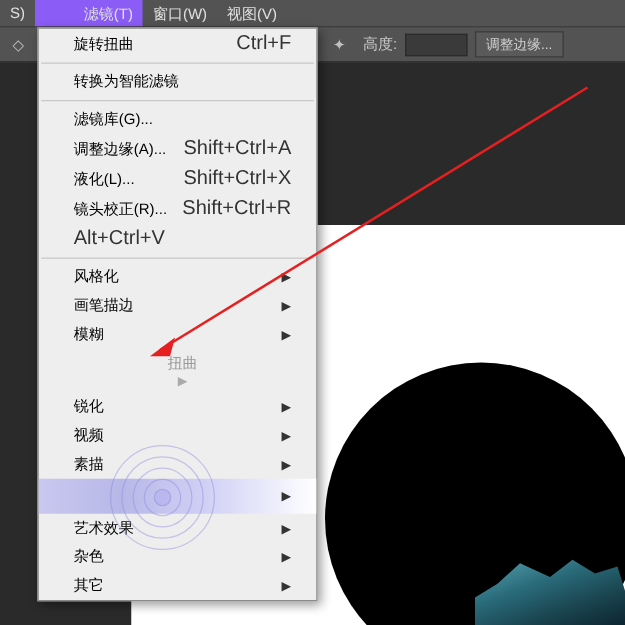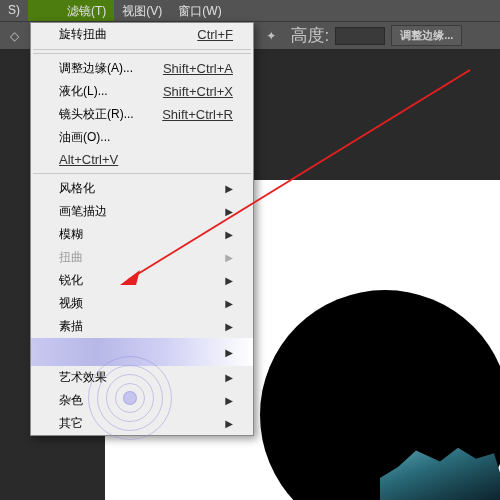--- a/index.html
+++ b/index.html
@@ -1,59 +1,59 @@
 <!DOCTYPE html>
 <html><head>
 <meta charset="utf-8">
 <style>
   * { margin: 0; padding: 0; box-sizing: border-box; font-family: "Microsoft YaHei", sans-serif; }
   body { background: #535353; width: 500px; height: 500px; overflow: hidden; position: relative; }
   
   .menubar { background: #535353; height: 22px; display: flex; border-bottom: 1px solid #383838; }
   .menu-top { color: #e0e0e0; font-size: 12px; padding: 3px 8px; cursor: default; }
-  .menu-top.active { background: #4d7c0f; padding-left: 39px; }
+  .menu-top.active { background: #8b5cf6; padding-left: 39px; }
   
   .toolbar { background: #535353; height: 28px; display: flex; align-items: center; border-bottom: 1px solid #282828; padding-left: 6px; gap: 6px; }
-  .tool-lbl { color: #c8c8c8; font-size: 17px; margin-left: 4px; }
+  .tool-lbl { color: #c8c8c8; font-size: 12px; margin-left: 4px; }
   .tool-inp { background: #3a3a3a; border: 1px solid #2a2a2a; width: 50px; height: 18px; color: #ccc; font-size: 11px; padding: 0 4px; }
-  .tool-btn { background: #5a5a5a; border: 1px solid #3a3a3a; color: #d0d0d0; font-size: 11px; padding: 2px 8px; font-weight: bold; }
+  .tool-btn { background: #5a5a5a; border: 1px solid #3a3a3a; color: #d0d0d0; font-size: 11px; padding: 2px 8px; }
   .ico { color: #c0c0c0; font-size: 12px; margin: 0 4px; }
   
   .canvas { position: absolute; top: 50px; left: 0; right: 0; bottom: 0; background: #2a2a2a; }
   .canvas::before { content:""; position:absolute; top:130px; left:105px; right:0; bottom:0; background:#fff; }
   .circle { position:absolute; width:250px; height:250px; border-radius:50%; background:#000; bottom:-40px; right:-10px; }
   .rock { position:absolute; bottom:0; right:0; width:120px; height:55px; background:linear-gradient(160deg,#5da8b8 0%,#2a6b7a 40%,#1a4550 70%,#0d2530 100%); clip-path: polygon(15% 40%, 30% 10%, 50% 30%, 65% 5%, 80% 25%, 95% 15%, 100% 50%, 100% 100%, 0 100%, 0 60%); }
   
   .dropdown { position:absolute; top:22px; left:30px; width:224px; background:#eeeeee; border:1px solid #8a8a8a; box-shadow:3px 3px 8px rgba(0,0,0,.4); }
   .mi { display:flex; justify-content:space-between; align-items:center; font-size:12px; color:#000; padding:3px 20px 3px 28px; position:relative; }
-  .mi.disabled { color:#9a9a9a; }
+  .mi.disabled { color:#9a9a9a;flex-direction:column; }
   .mi.highlighted { background:linear-gradient(90deg,#c8c8f0 0%,#b8b8e8 30%,#d0d0f5 60%,#ffffff 100%); }
   .mi .arrow { font-size:10px; color:#333; }
   .mi.disabled .arrow { color:#aaa; }
   .sep { height:1px; background:#c8c8c8; margin:3px 2px; }
-  .short { color:#333; font-size:13px;text-decoration:underline; }
+  .short { color:#333; font-size:16px; }
   
   .ripple { position:absolute; width:80px; height:80px; left:90px; top:358px; pointer-events:none; }
   .ripple span { position:absolute; border:1px solid rgba(140,140,220,.45); border-radius:50%; left:50%; top:50%; transform:translate(-50%,-50%); }
   .ripple span:nth-child(1){width:14px;height:14px;background:rgba(180,180,240,.7);}
   .ripple span:nth-child(2){width:30px;height:30px;}
   .ripple span:nth-child(3){width:48px;height:48px;}
   .ripple span:nth-child(4){width:66px;height:66px;}
   .ripple span:nth-child(5){width:84px;height:84px;}
   
   .red-arrow { position:absolute; top:60px; left:120px; pointer-events:none; }
 </style>
 </head>
 <body>
 
 <div class="menubar">
   <div class="menu-top">S)</div>
   <div class="menu-top active">滤镜(T)</div>
+  <div class="menu-top">窗口(W)</div>
   <div class="menu-top">视图(V)</div>
-  <div class="menu-top">窗口(W)</div>
 </div>
 
 <div class="toolbar">
   <span class="ico">◇</span>
   <span class="ico" style="color:#888">|</span>
   <span class="ico" style="margin-left:220px">✦</span>
   <span class="tool-lbl">高度:</span>
   <input class="tool-inp" value="" style="">
   <button class="tool-btn">调整边缘...</button>
 </div>
@@ -62,35 +62,38 @@
   <div class="circle"></div>
   <div class="rock"></div>
 </div>
 
 <div class="dropdown" id="dd">
     <div class="mi">
       <span>旋转扭曲</span>
       <span class="short">Ctrl+F</span>
     </div>
     <div class="sep"></div>
+    <div class="mi">
+      <span>转换为智能滤镜</span>
+    </div>
     <div class="sep"></div>
+    <div class="mi">
+      <span>滤镜库(G)...</span>
+    </div>
     <div class="mi">
       <span>调整边缘(A)...</span>
       <span class="short">Shift+Ctrl+A</span>
     </div>
     <div class="mi">
       <span>液化(L)...</span>
       <span class="short">Shift+Ctrl+X</span>
     </div>
     <div class="mi">
       <span>镜头校正(R)...</span>
       <span class="short">Shift+Ctrl+R</span>
-    </div>
-    <div class="mi">
-      <span>油画(O)...</span>
     </div>
     <div class="mi">
       <span class="short">Alt+Ctrl+V</span>
     </div>
     <div class="sep"></div>
     <div class="mi">
       <span>风格化</span>
       <span class="arrow">▶</span>
     </div>
     <div class="mi">

